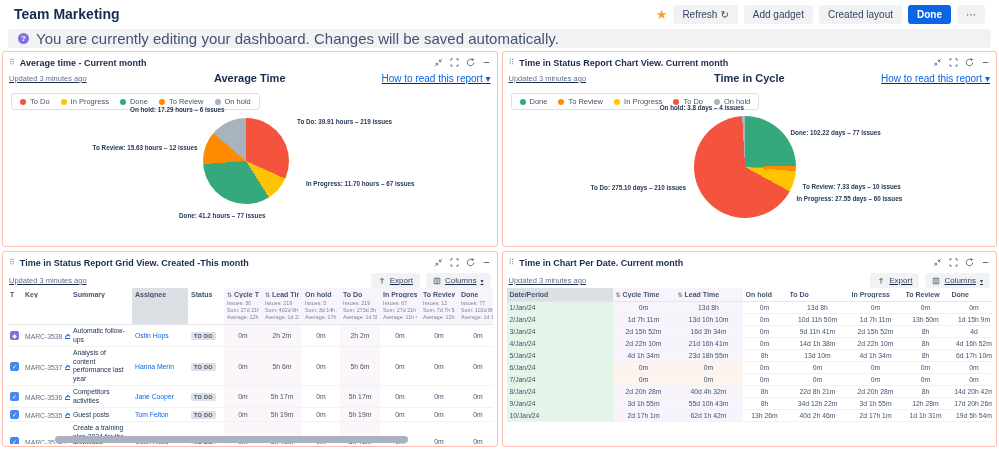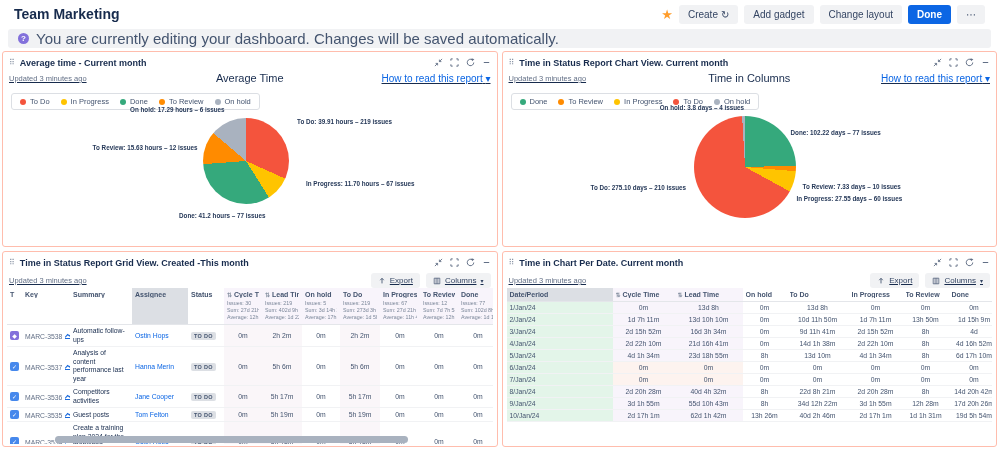--- a/index.html
+++ b/index.html
@@ -28,21 +28,21 @@
   .g-head { display: flex; align-items: center; justify-content: space-between; height: 13px; }
   .g-title-wrap { display: flex; align-items: center; gap: 5px; }
   .drag { color: #8993a4; font-size: 8px; }
   .g-title { font-size: 9px; font-weight: 600; color: #172b4d; }
   .g-icons { display: flex; align-items: center; gap: 7px; }
   .g-icons svg { display: block; }
   .meta-row { display: flex; align-items: center; justify-content: space-between; margin-top: 4px; text-decoration: underline; }
   .updated { font-size: 7.5px; color: #626f86; }
   .help { font-size: 10px; color: #0c66e4; cursor: pointer; }
   .chart-title { position: absolute; left: 0; right: 0; top: 20px; text-align: center;
-    font-size: 11px; font-weight: 400; }
+    font-size: 11px; font-weight: 700; }
   .legend-box { position: absolute; left: 8px; top: 41px; border: 1px solid #dcdfe4; border-radius: 3px;
     display: flex; gap: 11px; padding: 3px 8px; }
   .leg { display: flex; align-items: center; gap: 4px; font-size: 7.5px; color: #44546f; }
   .leg i { width: 6px; height: 6px; border-radius: 50%; display: inline-block; }
   
   .pie { position: absolute; border-radius: 50%; }
   #pie-avg { left: 200px; top: 66px; width: 86px; height: 86px; }
   #pie-tis { left: 191px; top: 64px; width: 102px; height: 102px; }
   .pie-lbl { position: absolute; font-size: 6.3px; font-weight: 700; color: #253858; white-space: nowrap; }
   .a-onhold { right: 272px; top: 54px; } .a-todo { left: 294px; top: 66px; }
@@ -100,23 +100,23 @@
   tr.weekend td.date { background: repeating-linear-gradient(45deg,#fde8df 0 3px,#fbd8cb 3px 6px); }
   tr.weekend td:nth-child(2), tr.weekend td:nth-child(3){background:#fdf3ef !important}
 </style>
 </head>
 <body>
 
 <div class="topbar">
   <div class="page-title">Team Marketing</div>
   <div class="topbar-right">
     <span class="star">★</span>
-    <button class="btn"><span>Create</span><span class="rot">↻</span></button>
+    <button class="btn"><span>Refresh</span><span class="rot">↻</span></button>
     <button class="btn">Add gadget</button>
-    <button class="btn">Change layout</button>
+    <button class="btn">Created layout</button>
     <button class="btn primary">Done</button>
     <button class="btn">⋯</button>
   </div>
 </div>
 
 <div class="banner">
   <span class="banner-icon">?</span>
   <span class="banner-text">You are currently editing your dashboard. Changes will be saved automatically.</span>
 </div>
 
@@ -210,21 +210,21 @@
               <path d="M6.1 0.4 L9.3 1.5 L6.7 3.6 Z" fill="#626f86"></path>
             </svg>
           </span>
         <span>
             <svg width="9" height="9" viewBox="0 0 10 10">
               <path d="M2 5 H8" stroke="#626f86" stroke-width="1.2"></path>
             </svg>
           </span>
       </div>
     </div>
-    <div class="chart-title">Time in Columns</div>
+    <div class="chart-title">Time in Cycle</div>
     <div class="meta-row">
       <span class="updated">Updated 3 minutes ago</span>
       <span class="help"><span>How to read this report</span> <span>▾</span></span>
     </div>
     <div class="legend-box">
         <span class="leg">
           <i style="background: rgb(53, 169, 124);"></i>
           <span>Done</span>
         </span>
         <span class="leg">

